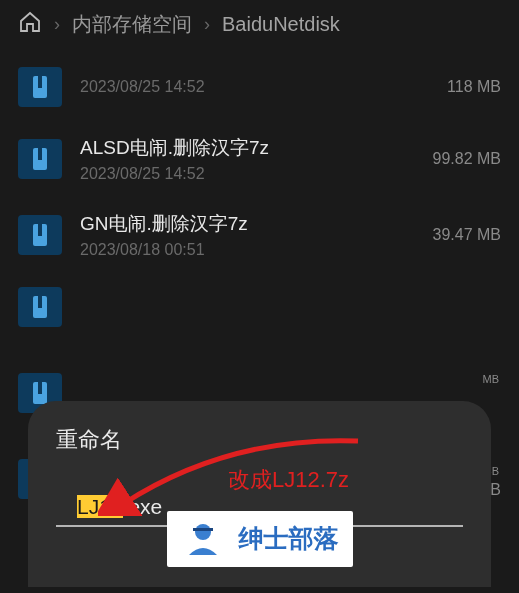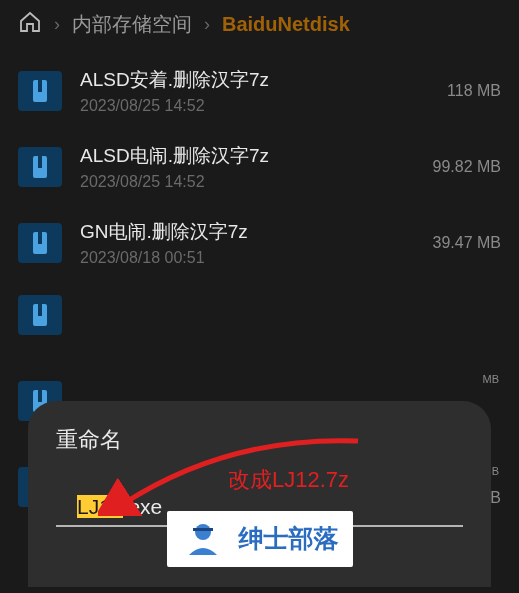--- a/index.html
+++ b/index.html
@@ -13,21 +13,21 @@
     }
     .breadcrumb {
       display: flex;
       align-items: center;
       padding: 10px 18px 14px;
       gap: 12px;
       color: #999;
       font-size: 20px;
     }
     .breadcrumb .chevron { color: #666; font-size: 18px; }
-    .breadcrumb .current { color: #a16207; font-weight: 700; }
+    .breadcrumb .current { color: #a3a3a3; font-weight: 400; }
     .file-row {
       display: flex;
       align-items: center;
       padding: 14px 18px;
       gap: 18px;
     }
     .file-icon {
       width: 44px;
       height: 40px;
       background: #0d3a5c;
@@ -136,21 +136,20 @@
 </div>
 
 <div class="file-row">
   <div class="file-icon">
     <svg width="20" height="22" viewBox="0 0 20 22">
         <rect x="3" y="0" width="14" height="22" rx="2" fill="#4aa3e0"></rect>
         <rect x="8" y="0" width="4" height="12" fill="#0d3a5c"></rect>
       </svg>
   </div>
   <div class="file-info">
-    <div class="file-name">ALSD安着.删除汉字7z</div>
     <div class="file-date">2023/08/25 14:52</div>
   </div>
   <div class="file-size">118 MB</div>
 </div>
 
 <div class="file-row">
   <div class="file-icon">
     <svg width="20" height="22" viewBox="0 0 20 22">
         <rect x="3" y="0" width="14" height="22" rx="2" fill="#4aa3e0"></rect>
         <rect x="8" y="0" width="4" height="12" fill="#0d3a5c"></rect>

